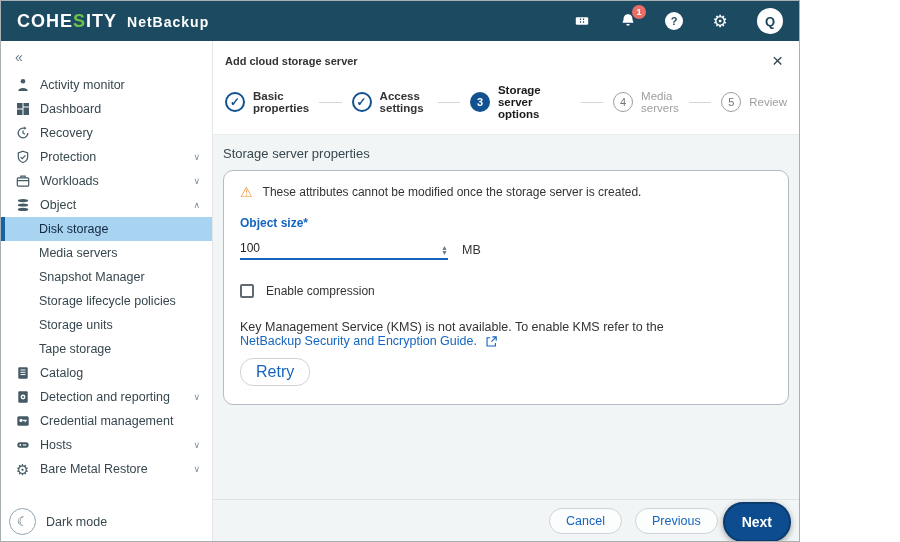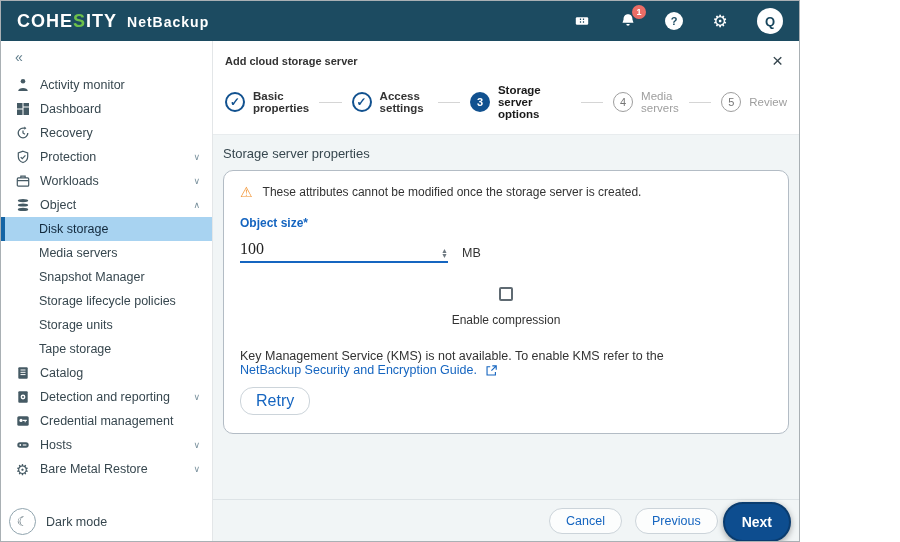--- a/index.html
+++ b/index.html
@@ -56,25 +56,25 @@
   .main-body { flex:1; padding:0 10px; }
   .section-title { font-size:13px; color:#37474f; margin:11px 0 9px 0; }
 
   .card { background:#fff; border:1px solid #b3bcc5; border-radius:10px; padding:14px 16px 18px 16px; }
   .warn-row { display:flex; align-items:center; gap:10px; font-size:12px; color:#333; }
   .warn-icon { color:#f1902d; font-size:14px; line-height:1; }
 
   .field-label { margin-top:17px; font-size:12px; color:#1565c0; font-weight:bold; }
   .input-row { display:flex; align-items:flex-end; margin-top:8px; }
   .num-wrap { position:relative; width:208px; border-bottom:2px solid #1565c0; }
-  .num-input { width:100%; border:none; outline:none; font-size:16px; color:#222; padding:2px 14px 3px 0; font-family:Liberation Serif, serif; background:transparent; }
+  .num-input { width:100%; border:none; outline:none; font-size:12px; color:#222; padding:2px 14px 3px 0; font-family:Liberation Sans, sans-serif; background:transparent; }
   .spinner { position:absolute; right:0; bottom:3px; display:flex; flex-direction:column; color:#6f7a82; font-size:7px; line-height:5px; cursor:pointer; }
   .unit { font-size:12.5px; color:#333; margin-left:14px; padding-bottom:3px; }
 
-  .check-row { display:flex; align-items:center; gap:12px; margin-top:24px; font-size:12px; color:#333;flex-direction:column; }
+  .check-row { display:flex; align-items:center; gap:12px; margin-top:24px; font-size:12px; color:#333; }
   .checkbox { width:14px; height:14px; border:2px solid #5f6a72; border-radius:2px; background:#fff; cursor:pointer; }
 
   .kms-row { margin-top:22px; font-size:12.5px; color:#333; display:flex; align-items:center; flex-wrap:wrap; gap:0 4px; }
   .kms-link { color:#1565c0; cursor:pointer; text-decoration:none; }
   .ext-icon { color:#1565c0; display:inline-flex; margin-left:4px; cursor:pointer; }
 
   .retry-btn { margin-top:10px; display:inline-block; border:1px solid #ccd4da; border-radius:13px; background:#fff; color:#1565c0; font-size:16px; padding:4px 15px; cursor:pointer; font-family:"Liberation Sans",sans-serif; }
 
   
   .footer { flex:0 0 42px; background:#f1f5f6; border-top:1px solid #dde3e6; display:flex; align-items:center; justify-content:flex-end; gap:13px; padding:0 8px; }

